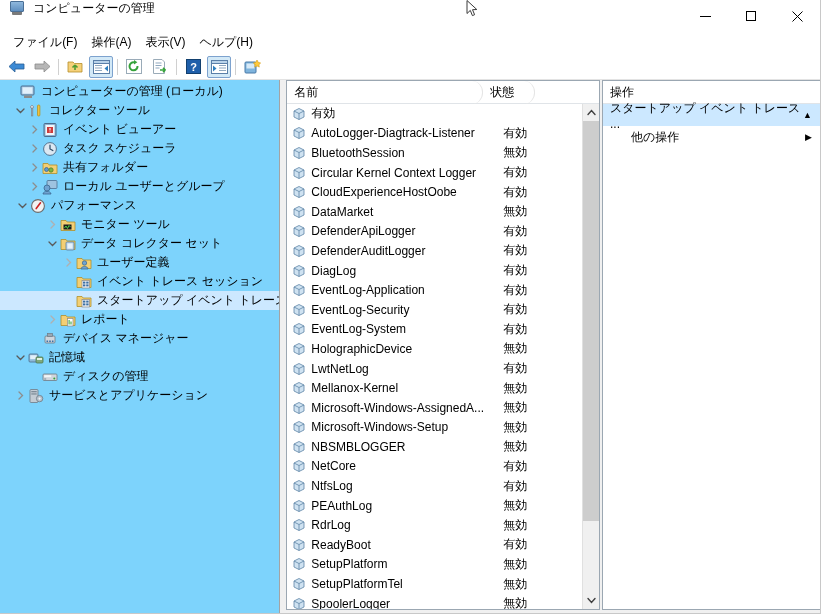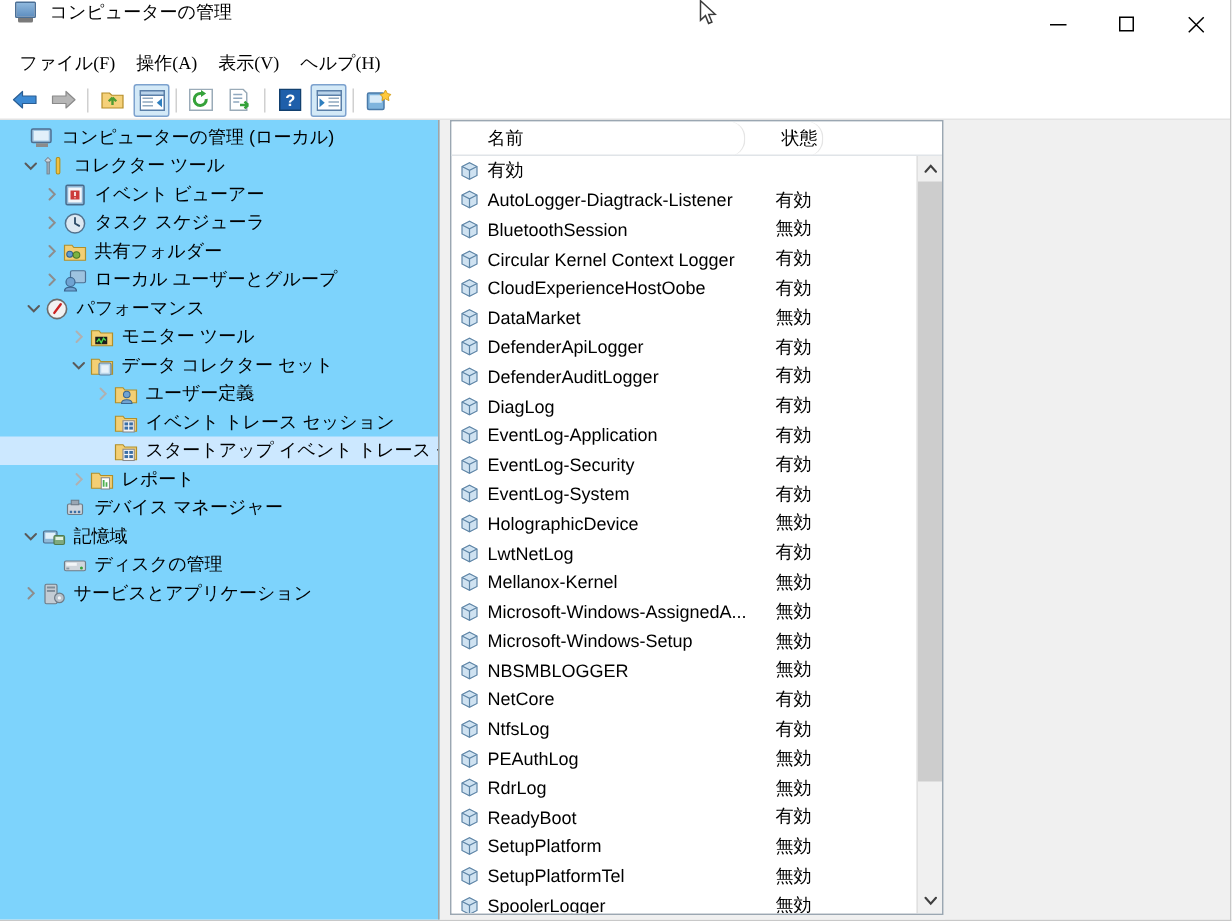--- a/index.html
+++ b/index.html
@@ -69,21 +69,20 @@
   .glyph-max { display:block; width:10px; height:10px; border:1px solid #000; }
 
   
   .menubar {
     height: 22px;
     display: flex;
     align-items: center;
     padding-left: 6px;
     background: #ffffff;
     border-bottom: 1px solid #ffffff;
-    font-family: Liberation Serif, serif;
   }
   .menu-item {
     padding: 3px 7px 3px 7px;
     font-size: 12px;
     color: #000;
     cursor: default;
     white-space: nowrap;
   }
 
   
@@ -187,21 +186,21 @@
     display: flex;
     height: 23px;
     background: #ffffff;
     border-bottom: 1px solid #e0e4e8;
     flex: 0 0 23px;
   }
   .col {
     display: flex; align-items: center;
     font-size: 12px;
     color: #000;
-    padding-left: 24px;
+    padding-left: 7px;
     border-right: 1px solid #e5e5e5;
     cursor: default;
     height: 23px;
     border-radius: 11px;
   }
   .col.c-name { width: 196px; }
   .col.c-state { width: 52px; }
   .col.c-blank { flex: 1 1 auto; border-right: none; }
   .list-body {
     flex: 1 1 auto;
@@ -952,20 +951,33 @@
               <svg width="9" height="7" viewBox="0 0 9 7">
                   <path d="M1 1.5 L4.5 5.5 L8 1.5" stroke="#404040" stroke-width="1.4" fill="none" stroke-linecap="round"></path>
                 </svg>
             </div>
           </div>
         </div>
 
       </div>
     </div>
 
+    <div class="act-pane">
+      <div class="act-inner">
+        <div class="act-head">操作</div>
+        <div class="act-group">
+          <span>スタートアップ イベント トレース ...</span>
+          <span class="tri">▲</span>
+        </div>
+        <div class="act-item">
+          <span>他の操作</span>
+          <span class="tri">▶</span>
+        </div>
+      </div>
+    </div>
 
   </div>
 
   <div class="statusbar"></div>
 
   <svg class="cursor" viewBox="0 0 12 18">
     <path d="M1 0.5 L1 13.5 L4.3 10.4 L6.4 15.6 L8.6 14.7 L6.5 9.7 L10.8 9.5 Z" fill="#ffffff" stroke="#3a3a3a" stroke-width="1"></path>
   </svg>
 
 </div>

